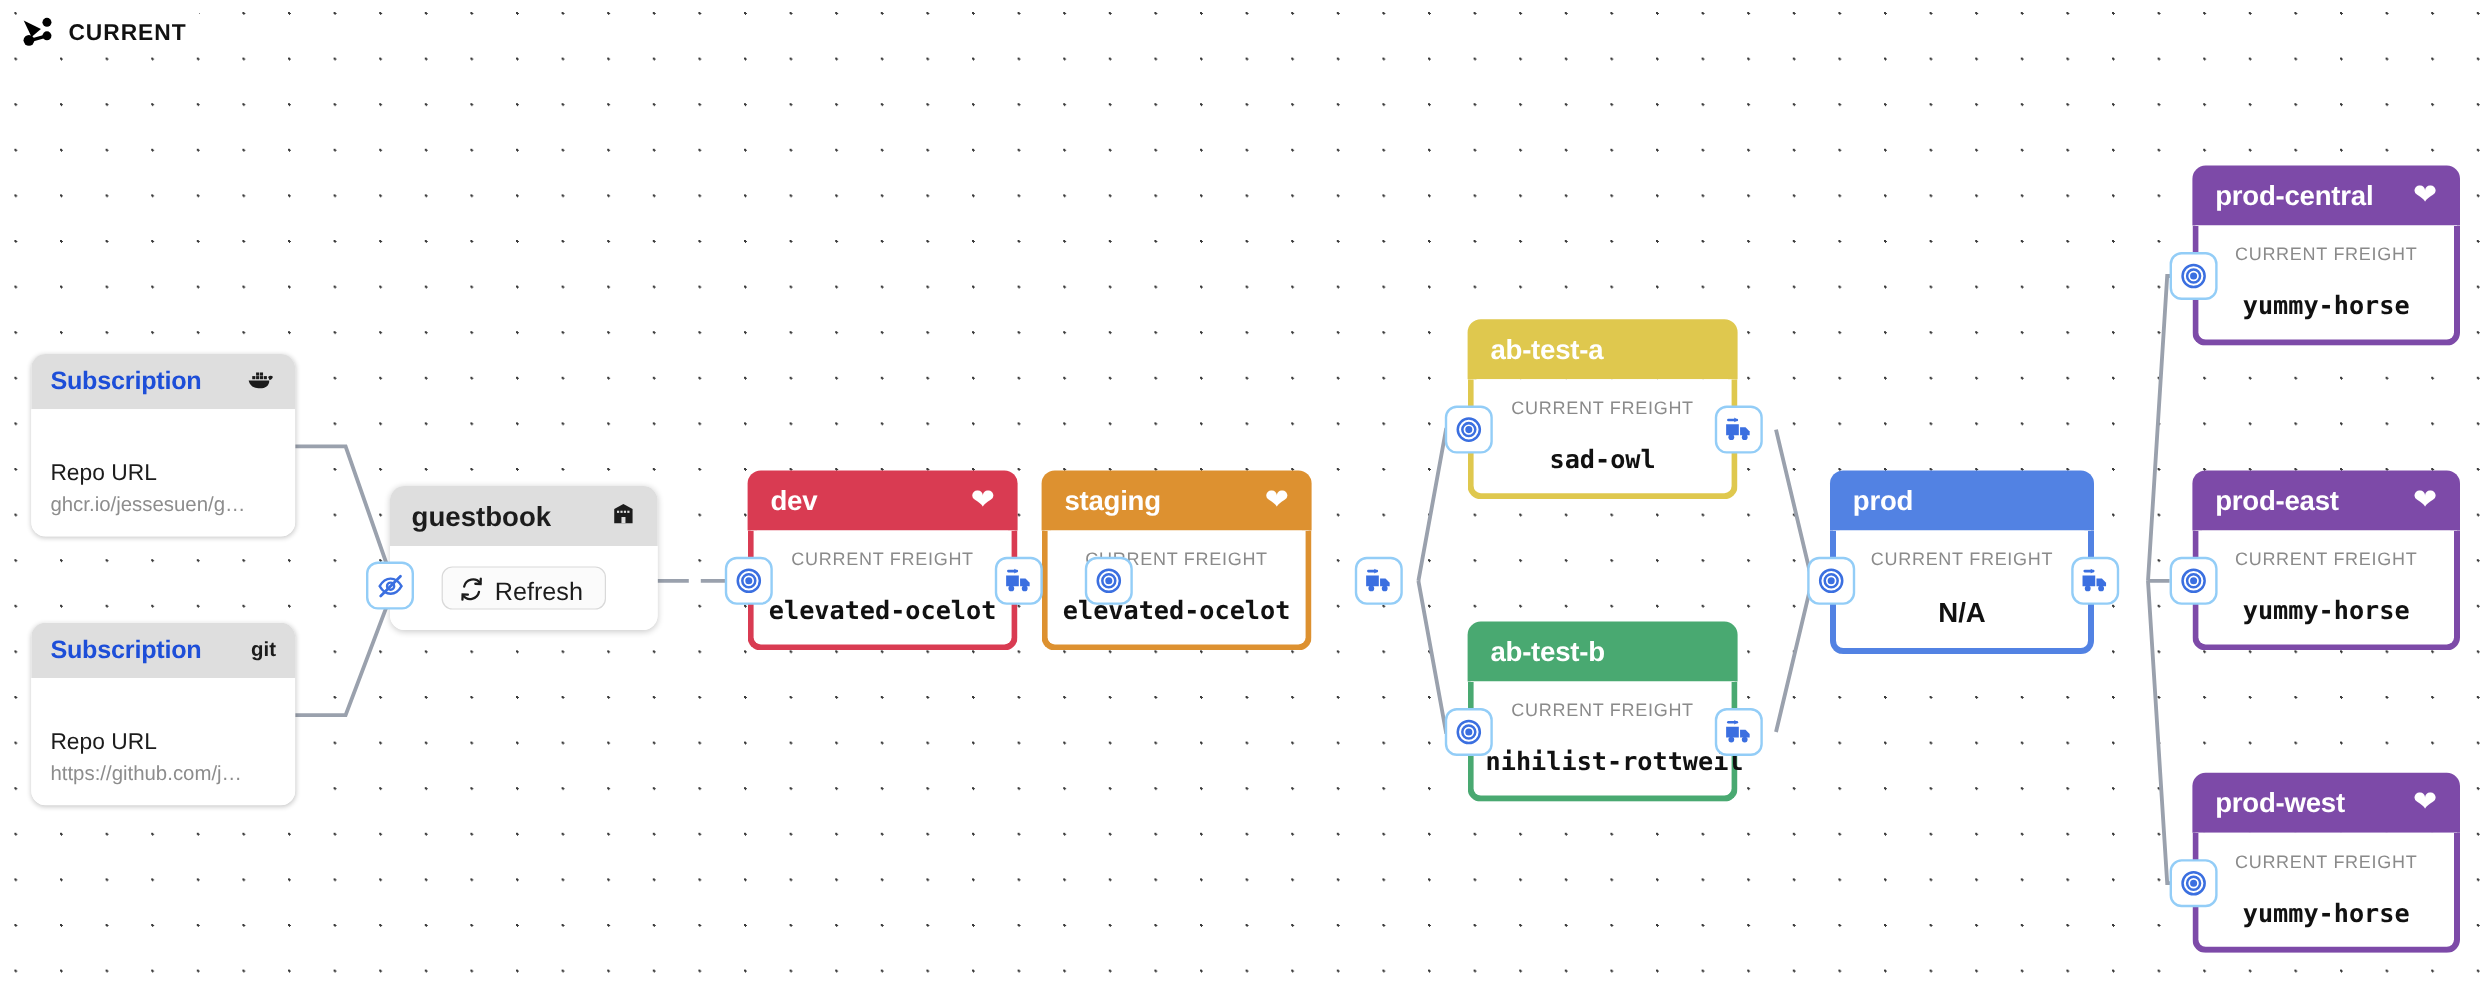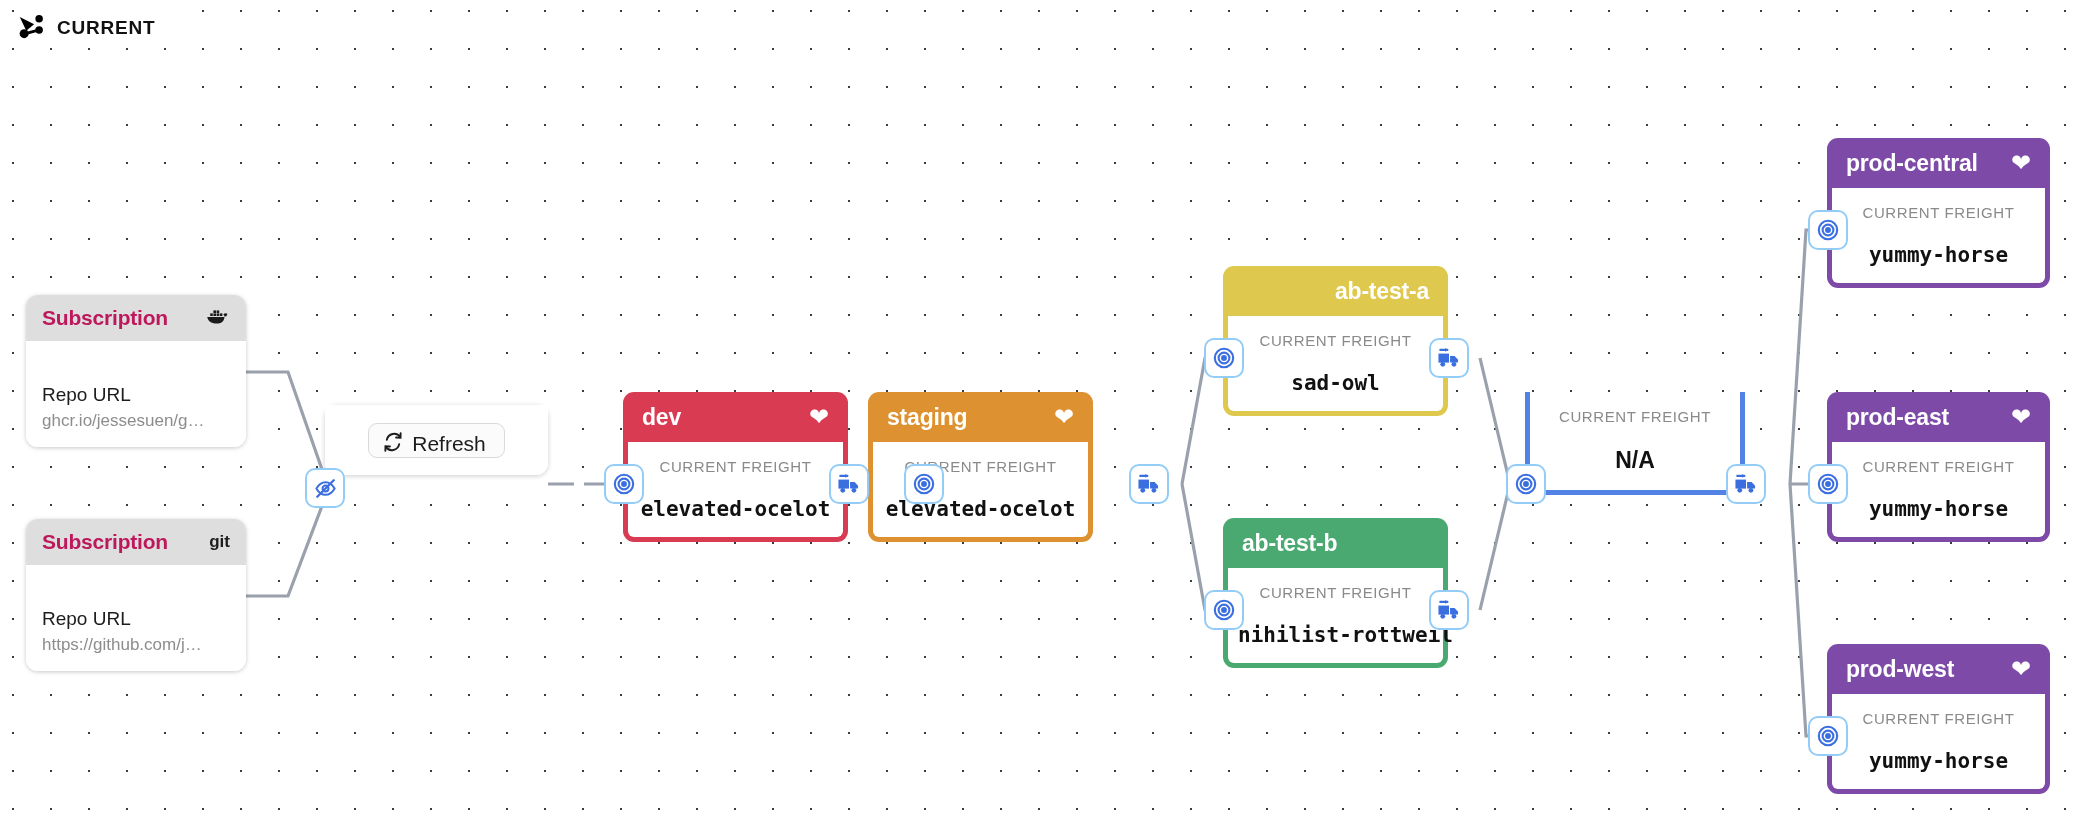--- a/index.html
+++ b/index.html
@@ -53,21 +53,21 @@
     box-shadow: 0 1px 4px rgba(0,0,0,.22);
     overflow: hidden;
   }
   .card-grey .hdr {
     background: #dedede;
     height: 46px;
     display: flex; align-items: center; justify-content: space-between;
     padding: 0 16px;
   }
   .card-grey .hdr .ttl {
-    font-size: 21px; font-weight: bold; color: #be185d;
+    font-size: 21px; font-weight: bold; color: #1d4ed8;
     letter-spacing: -0.2px;
   }
   .card-grey .hdr .badge {
     font-size: 17px; font-weight: bold; color: #1c1c1c;
   }
   .card-grey .body { padding: 12px 16px 14px 16px; background: #fff; }
   .card-grey .body .k { font-size: 19px; color: #1c1c1c; line-height: 1.45; margin-top: 28px; }
   .card-grey .body .v {
     font-size: 17px; color: #8d8d8d; line-height: 1.45;
     white-space: nowrap; overflow: hidden;
@@ -216,20 +216,33 @@
       <span class="ttl">Subscription</span>
       <span class="badge">git</span>
     </div>
     <div class="body">
       <div class="k">Repo URL</div>
       <div class="v">https://github.com/j…</div>
     </div>
   </div>
 
   <div class="node card-wh" style="left:325px; top:405px; width:223px; box-shadow:0 1px 5px rgba(0,0,0,.2); border-radius:12px;">
+    <div class="hdr">
+      <span class="ttl">guestbook</span>
+      <span>
+        <svg viewBox="0 0 22 22" width="21" height="21" fill="#1c1c1c">
+          <path d="M3 7.4 L11 3.2 L19 7.4 V20 H3 Z"></path>
+          <rect x="5.4" y="9" width="1.9" height="1.9" fill="#dedede"></rect>
+          <rect x="8.4" y="9" width="1.9" height="1.9" fill="#dedede"></rect>
+          <rect x="11.4" y="9" width="1.9" height="1.9" fill="#dedede"></rect>
+          <rect x="14.4" y="9" width="1.9" height="1.9" fill="#dedede"></rect>
+          <rect x="9.3" y="14.5" width="3.5" height="5.5" fill="#dedede"></rect>
+        </svg>
+      </span>
+    </div>
     <div class="body">
       <button class="refresh-btn">
         <span>
           <svg viewBox="0 0 22 22" width="20" height="20" fill="none" stroke="#1c1c1c" stroke-width="2.1" stroke-linecap="round">
             <path d="M19 5.6 A8.2 8.2 0 0 0 4.2 8.6"></path>
             <path d="M3 16.4 A8.2 8.2 0 0 0 17.8 13.4"></path>
             <path d="M19.4 1.4 L19.2 6.2 L14.4 6"></path>
             <path d="M2.6 20.6 L2.8 15.8 L7.6 16"></path>
           </svg>
         </span>
@@ -296,21 +309,21 @@
       <path d="M1.5 6.4 h11 v9.4 h-11 z"></path>
       <path d="M13.6 9 h4.7 l3.6 3.7 v3.1 h-8.3 z"></path>
       <circle cx="6" cy="17.6" r="2.5"></circle>
         <circle cx="17.6" cy="17.6" r="2.5"></circle>
       <path d="M3.4 2.6 h7.4" stroke="#3b6fe0" stroke-width="2.2" stroke-linecap="round"></path>
       <path d="M8.6 0.6 L11.6 2.6 L8.6 4.6 z"></path>
     </svg>
   </div>
 
   <div class="node stage" style="left:1223px; top:266px; width:225px;">
-    <div class="hdr" style="background:#dfc84e;justify-content:flex-end;">
+    <div class="hdr" style="background:#dfc84e;">
       <span class="ttl">ab-test-a</span>
     </div>
     <div class="body" style="border-color:#dfc84e;">
       <div class="cf-label">CURRENT FREIGHT</div>
       <div class="freight">sad-owl</div>
     </div>
   </div>
   <div class="handle" style="left:1204px; top:338px;">
     <svg viewBox="0 0 24 24" width="24" height="24" fill="none" stroke="#3b6fe0" stroke-width="2.1">
       <circle cx="12" cy="12" r="9.2"></circle>
@@ -350,20 +363,23 @@
       <path d="M1.5 6.4 h11 v9.4 h-11 z"></path>
       <path d="M13.6 9 h4.7 l3.6 3.7 v3.1 h-8.3 z"></path>
       <circle cx="6" cy="17.6" r="2.5"></circle>
         <circle cx="17.6" cy="17.6" r="2.5"></circle>
       <path d="M3.4 2.6 h7.4" stroke="#3b6fe0" stroke-width="2.2" stroke-linecap="round"></path>
       <path d="M8.6 0.6 L11.6 2.6 L8.6 4.6 z"></path>
     </svg>
   </div>
 
   <div class="node stage" style="left:1525px; top:392px; width:220px;">
+    <div class="hdr" style="background:#5282e3;">
+      <span class="ttl">prod</span>
+    </div>
     <div class="body" style="border-color:#5282e3;">
       <div class="cf-label">CURRENT FREIGHT</div>
       <div class="freight sans">N/A</div>
     </div>
   </div>
   <div class="handle" style="left:1506px; top:464px;">
     <svg viewBox="0 0 24 24" width="24" height="24" fill="none" stroke="#3b6fe0" stroke-width="2.1">
       <circle cx="12" cy="12" r="9.2"></circle>
         <circle cx="12" cy="12" r="5.4"></circle>
         <circle cx="12" cy="12" r="1.9" fill="#3b6fe0"></circle>

